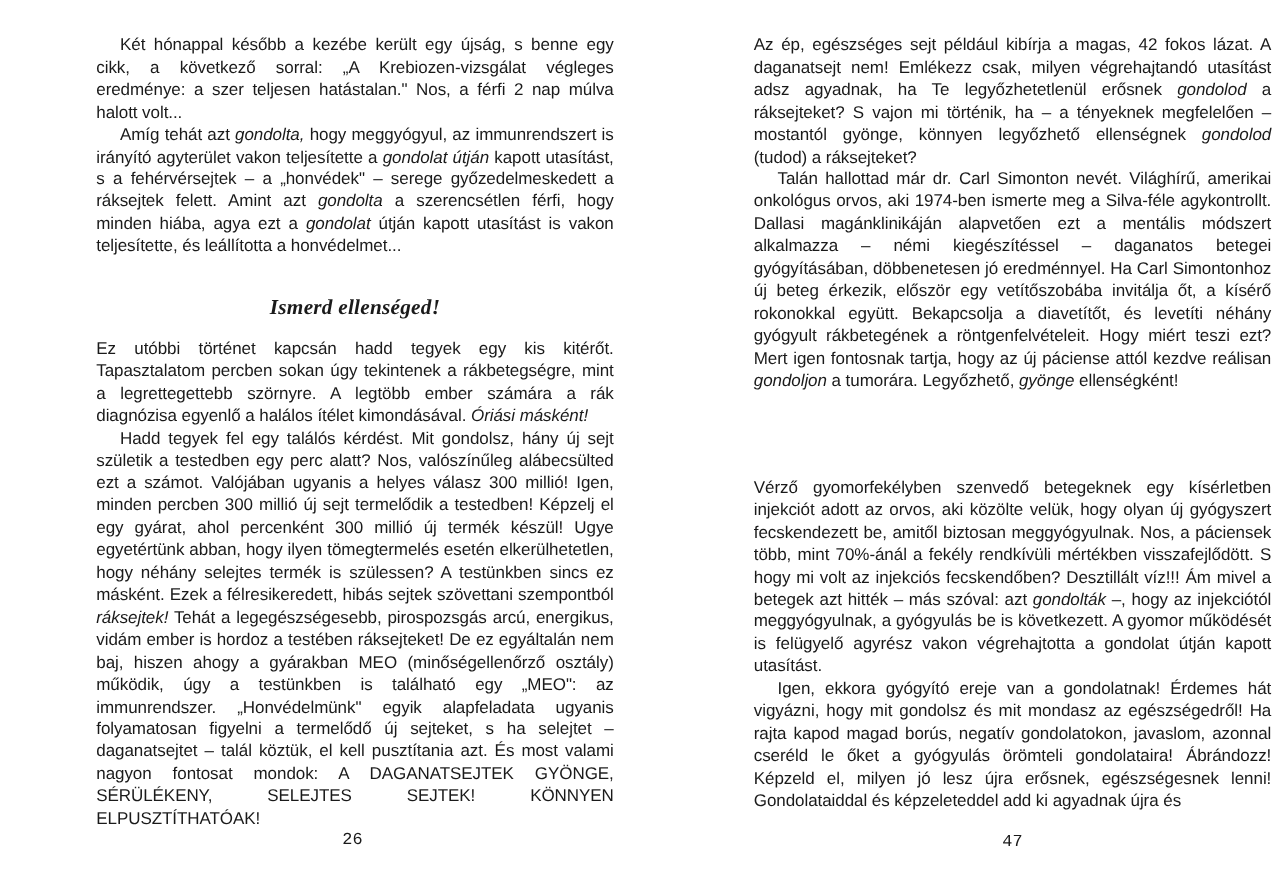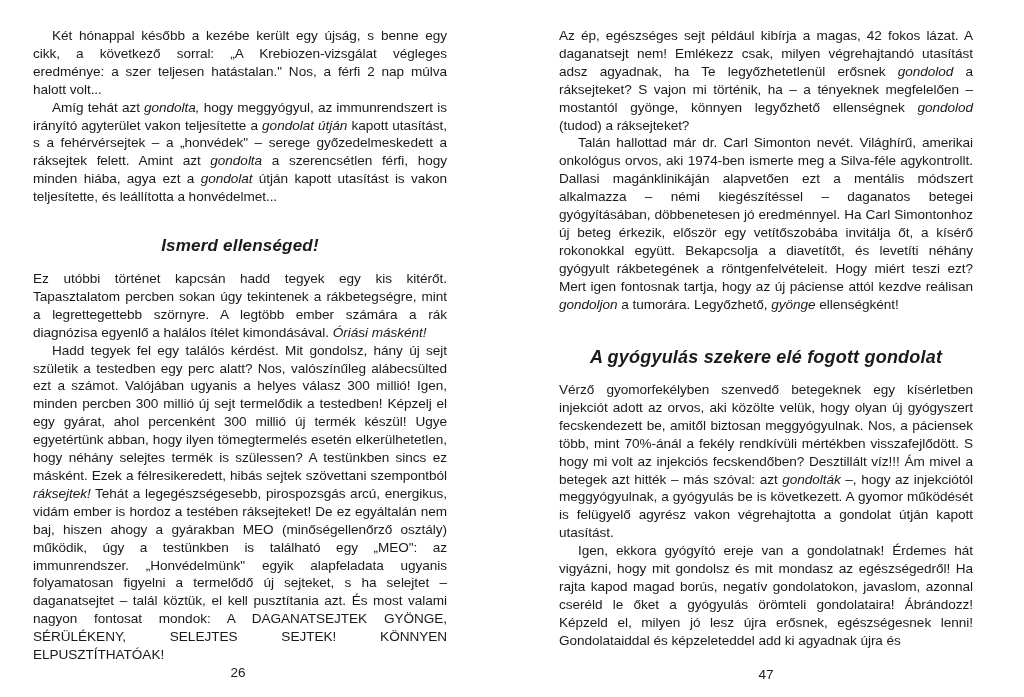--- a/index.html
+++ b/index.html
@@ -4,45 +4,45 @@
 <style>
   html, body { margin: 0; padding: 0; }
   body {
     width: 1024px; height: 697px; overflow: hidden;
     background: #ffffff;
     position: relative;
     font-family: "Liberation Sans", sans-serif;
     color: #1a1a1a;
   }
   .page {
-    position: absolute; top: 0; height: 697px;
+    position: absolute; top: 0; height: 697px; margin-left: 44px;
   }
   #page-left { left: 0; width: 512px; }
   #page-right { left: 496px; width: 512px; }
   .text-block {
     position: absolute;
     font-size: 13.6px;
     line-height: 17.9px;
     text-align: justify;
     letter-spacing: -0.05px;
   }
   #page-left .text-block { left: 33px; width: 414px; }
   #page-right .text-block { left: 63px; width: 414px; }
   .para { margin: 0; text-indent: 0; }
   .para.indent { text-indent: 19px; }
   .heading {
     position: absolute;
-    font-family: Liberation Sans, sans-serif;
+    font-family: Liberation Serif, serif;
     font-weight: bold; font-style: italic;
     font-size: 17px;
     text-align: center;
     letter-spacing: 0.2px;
   }
   .pagenum {
-    position: absolute; font-size: 13.5px; text-align: center; width: 40px;
+    position: absolute; font-size: 13.5px; text-align: center; width: 40px; font-family: Liberation Mono, monospace;
   }
   em { font-style: italic; }
 </style>
 </head>
 <body>
 
 <div class="page" id="page-left">
   <div class="text-block" style="top:27px;">
     <p class="para indent"><span>Két hónappal később a kezébe került egy újság, s benne egy cikk, a következő sorral: „A Krebiozen-vizsgálat végleges eredménye: a szer teljesen hatástalan." Nos, a férfi 2 nap múlva halott volt...</span></p>
     <p class="para indent"><span>Amíg tehát azt </span><em>gondolta,</em><span> hogy meggyógyul, az immunrendszert is irányító agyterület vakon teljesítette a </span><em>gondolat útján</em><span> kapott utasítást, s a fehérvérsejtek – a „honvédek" – serege győzedelmeskedett a ráksejtek felett. Amint azt </span><em>gondolta</em><span> a szerencsétlen férfi, hogy minden hiába, agya ezt a </span><em>gondolat</em><span> útján kapott utasítást is vakon teljesítette, és leállította a honvédelmet...</span></p>
@@ -57,21 +57,20 @@
 
   <div class="pagenum" style="left:218px; top:665px;">26</div>
 </div>
 
 <div class="page" id="page-right">
   <div class="text-block" style="top:27px;">
     <p class="para"><span>Az ép, egészséges sejt például kibírja a magas, 42 fokos lázat. A daganatsejt nem! Emlékezz csak, milyen végrehajtandó utasítást adsz agyadnak, ha Te legyőzhetetlenül erősnek </span><em>gondolod</em><span> a ráksejteket? S vajon mi történik, ha – a tényeknek megfelelően – mostantól gyönge, könnyen legyőzhető ellenségnek </span><em>gondolod</em><span> (tudod) a ráksejteket?</span></p>
     <p class="para indent"><span>Talán hallottad már dr. Carl Simonton nevét. Világhírű, amerikai onkológus orvos, aki 1974-ben ismerte meg a Silva-féle agykontrollt. Dallasi magánklinikáján alapvetően ezt a mentális módszert alkalmazza – némi kiegészítéssel – daganatos betegei gyógyításában, döbbenetesen jó eredménnyel. Ha Carl Simontonhoz új beteg érkezik, először egy vetítőszobába invitálja őt, a kísérő rokonokkal együtt. Bekapcsolja a diavetítőt, és levetíti néhány gyógyult rákbetegének a röntgenfelvételeit. Hogy miért teszi ezt? Mert igen fontosnak tartja, hogy az új páciense attól kezdve reálisan </span><em>gondoljon</em><span> a tumorára. Legyőzhető, </span><em>gyönge</em><span> ellenségként!</span></p>
   </div>
 
-  <div class="heading" style="top:347px; left:63px; width:414px; font-size:18px;">A gyógyulás szekere elé fogott gondolat</div>
 
   <div class="text-block" style="top:381px;">
     <p class="para"><span>Vérző gyomorfekélyben szenvedő betegeknek egy kísérletben injekciót adott az orvos, aki közölte velük, hogy olyan új gyógyszert fecskendezett be, amitől biztosan meggyógyulnak. Nos, a páciensek több, mint 70%-ánál a fekély rendkívüli mértékben visszafejlődött. S hogy mi volt az injekciós fecskendőben? Desztillált víz!!! Ám mivel a betegek azt hitték – más szóval: azt </span><em>gondolták</em><span> –, hogy az injekciótól meggyógyulnak, a gyógyulás be is következett. A gyomor működését is felügyelő agyrész vakon végrehajtotta a gondolat útján kapott utasítást.</span></p>
     <p class="para indent"><span>Igen, ekkora gyógyító ereje van a gondolatnak! Érdemes hát vigyázni, hogy mit gondolsz és mit mondasz az egészségedről! Ha rajta kapod magad borús, negatív gondolatokon, javaslom, azonnal cseréld le őket a gyógyulás örömteli gondolataira! Ábrándozz! Képzeld el, milyen jó lesz újra erősnek, egészségesnek lenni! Gondolataiddal és képzeleteddel add ki agyadnak újra és</span></p>
   </div>
 
   <div class="pagenum" style="left:250px; top:667px;">47</div>
 </div>
 
 </body></html>

